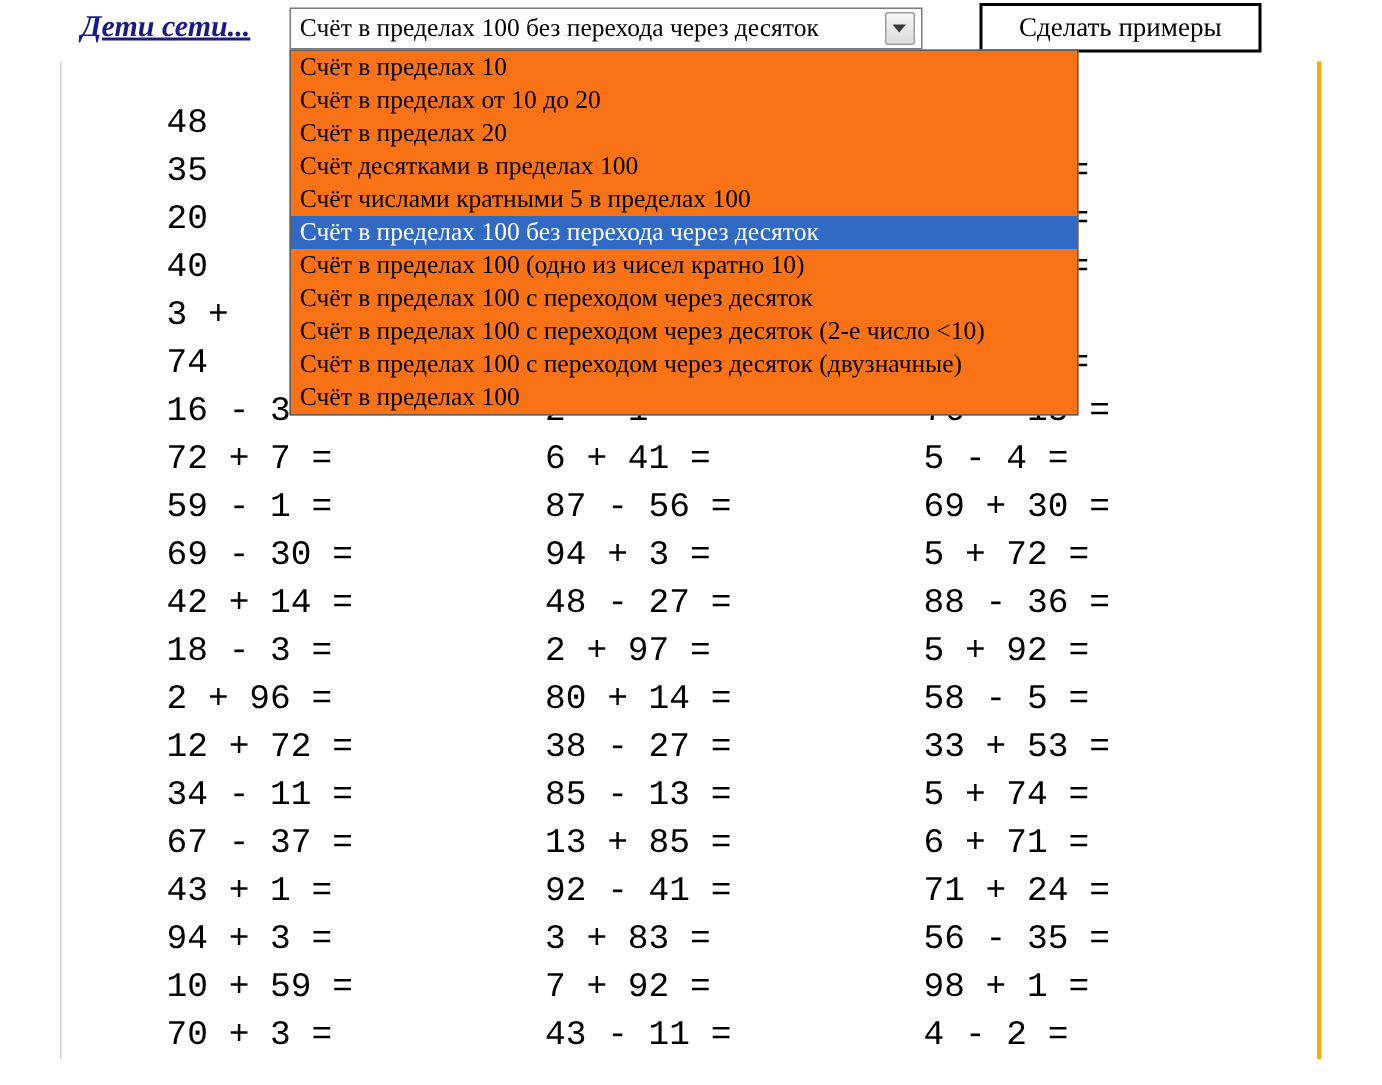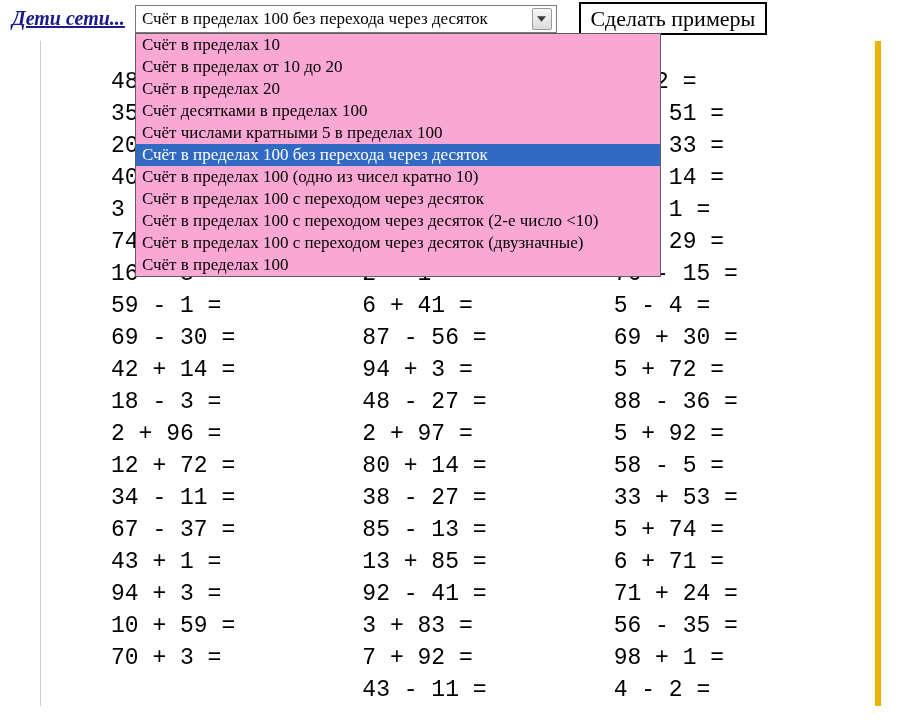--- a/index.html
+++ b/index.html
@@ -4,22 +4,23 @@
   <style>
     * { box-sizing: border-box; margin: 0; padding: 0; }
     body {
       font-family: "Times New Roman", Times, serif;
       background: #ffffff;
       width: 921px;
     }
     .header-bar {
       display: flex;
       align-items: center;
-      gap: 4px;
+      gap: 20px;
       padding: 2px 4px 6px 12px;
+      margin-left: 42px;
     }
     .brand {
       font-family: "Times New Roman", serif;
       font-size: 20px;
       font-weight: bold;
       font-style: italic;
       color: #1a1a8c;
       text-decoration: underline;
       margin-right: 6px;
       white-space: nowrap;
@@ -51,21 +52,21 @@
       display: flex;
       align-items: center;
       justify-content: center;
     }
     .select-btn svg { width: 9px; height: 6px; }
     .dropdown {
       position: absolute;
       top: 28px;
       left: 0;
       width: 526px;
-      background: #f9a8d4;
+      background: #f97316;
       border: 1px solid #5e5e5e;
       z-index: 50;
       font-family: "Times New Roman", serif;
       font-size: 17px;
     }
     .dropdown .option {
       padding: 0 6px;
       line-height: 22px;
       white-space: nowrap;
       cursor: default;
@@ -75,32 +76,32 @@
       background: #316ac5;
       color: #ffffff;
     }
     .make-btn {
       margin-left: 18px;
       height: 33px;
       width: 188px;
       background: #ffffff;
       border: 2px solid #000000;
       font-family: "Times New Roman", serif;
-      font-size: 22px;
+      font-size: 18px;
       cursor: default;
       display: flex;
       align-items: center;
       justify-content: center;
     }
     .content {
       margin: 0 40px;
       border-left: 1px solid #cfcfcf;
-      border-right: 6px solid #eab308;
+      border-right: 3px solid #eab308;
       display: flex;
-      justify-content: space-between;
+      justify-content: flex-end;
       padding: 25px 10px 0 70px;
     }
     .col {
       width: 260px;
       font-family: "Courier New", monospace;
       font-size: 23px;
       line-height: 32px;
       color: #000000;
       white-space: pre;
     }
@@ -132,16 +133,16 @@
         <div class="option">Счёт в пределах 100 с переходом через десяток (2-е число &lt;10)</div>
         <div class="option">Счёт в пределах 100 с переходом через десяток (двузначные)</div>
         <div class="option">Счёт в пределах 100</div>
       </div>
   </div>
 
   <div class="make-btn">Сделать примеры</div>
 </div>
 
 <div class="content">
-  <div class="col" id="col0"><div>48</div><div>35</div><div>20</div><div>40</div><div>3 +</div><div>74</div><div>16 - 3 =</div><div>59 - 1 =</div><div>69 - 30 =</div><div>42 + 14 =</div><div>18 - 3 =</div><div>2 + 96 =</div><div>12 + 72 =</div><div>34 - 11 =</div><div>67 - 37 =</div><div>43 + 1 =</div><div>94 + 3 =</div><div>10 + 59 =</div><div>70 + 3 =</div></div>
+  <div class="col" id="col0"><div>48</div><div>35</div><div>20</div><div>40</div><div>3 +</div><div>74</div><div>16 - 3 =</div><div>72 + 7 =</div><div>59 - 1 =</div><div>69 - 30 =</div><div>42 + 14 =</div><div>18 - 3 =</div><div>2 + 96 =</div><div>12 + 72 =</div><div>34 - 11 =</div><div>67 - 37 =</div><div>43 + 1 =</div><div>94 + 3 =</div><div>10 + 59 =</div><div>70 + 3 =</div></div>
   <div class="col" id="col1"><div>&nbsp;</div><div>&nbsp;</div><div>&nbsp;</div><div>&nbsp;</div><div>&nbsp;</div><div>&nbsp;</div><div>2 - 1 =</div><div>6 + 41 =</div><div>87 - 56 =</div><div>94 + 3 =</div><div>48 - 27 =</div><div>2 + 97 =</div><div>80 + 14 =</div><div>38 - 27 =</div><div>85 - 13 =</div><div>13 + 85 =</div><div>92 - 41 =</div><div>3 + 83 =</div><div>7 + 92 =</div><div>43 - 11 =</div></div>
   <div class="col" id="col2"><div> - 2 =</div><div>3 + 51 =</div><div>5 + 33 =</div><div>9 - 14 =</div><div>  - 1 =</div><div>9 - 29 =</div><div>76 - 15 =</div><div>5 - 4 =</div><div>69 + 30 =</div><div>5 + 72 =</div><div>88 - 36 =</div><div>5 + 92 =</div><div>58 - 5 =</div><div>33 + 53 =</div><div>5 + 74 =</div><div>6 + 71 =</div><div>71 + 24 =</div><div>56 - 35 =</div><div>98 + 1 =</div><div>4 - 2 =</div></div>
 </div>
 
 </body></html>

